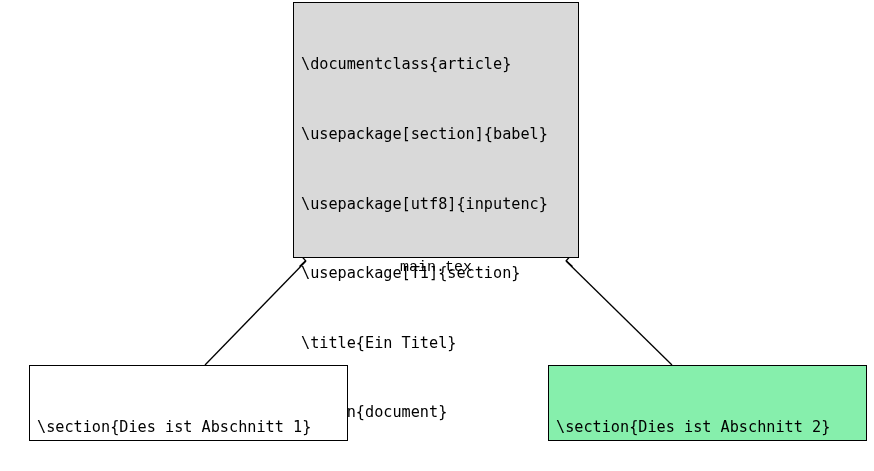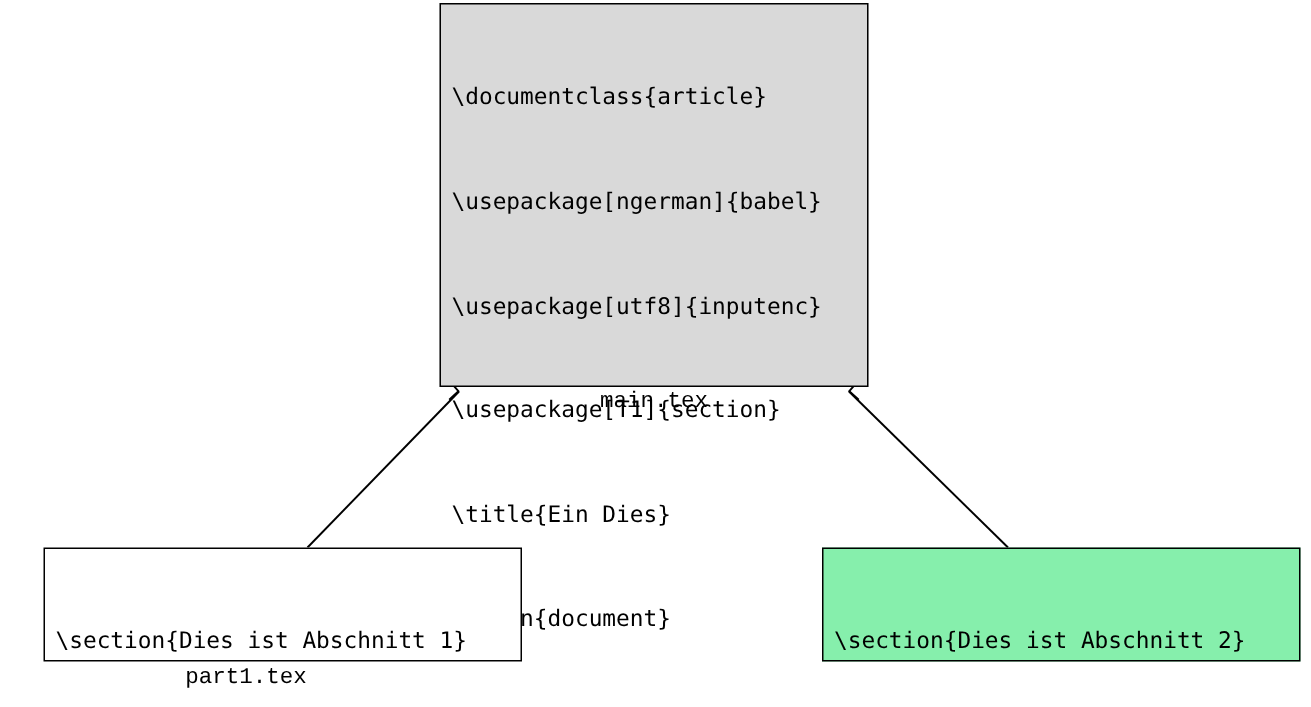--- a/index.html
+++ b/index.html
@@ -112,41 +112,40 @@
       <line x1="205" y1="365" x2="306" y2="261"></line>
       <polyline points="299.5,266.5 305.6,260.8 300.2,254.6" stroke-width="1.3" stroke-linejoin="miter"></polyline>
 
       <line x1="672" y1="365" x2="566" y2="261"></line>
       <polyline points="572.5,266.5 566.2,260.8 571.6,254.6" stroke-width="1.3" stroke-linejoin="miter"></polyline>
     </g>
   </svg>
 
   <div class="code-box" id="main-file-box">
     <span class="code-line">\documentclass{article}</span>
-    <span class="code-line">\usepackage[ngerman]{babel}</span>
+    <span class="code-line">\usepackage[section]{babel}</span>
     <span class="code-line">\usepackage[utf8]{inputenc}</span>
     <span class="code-line">\usepackage[T1]{section}</span>
-    <span class="code-line">\title{Ein Dies}</span>
+    <span class="code-line">\title{Ein Titel}</span>
     <span class="code-line">\begin{document}</span>
     
     
     
     
     
   </div>
 
   <div class="caption" id="main-caption">main.tex</div>
 
   <div class="code-box" id="part1-file-box">
     <span class="code-line">\section{Dies ist Abschnitt 1}</span>
     
     
   </div>
 
-  <div class="caption" id="part1-caption">part1.tex</div>
 
   <div class="code-box" id="part2-file-box">
     <span class="code-line">\section{Dies ist Abschnitt 2}</span>
     
     
   </div>
 
 
 </div>
 

